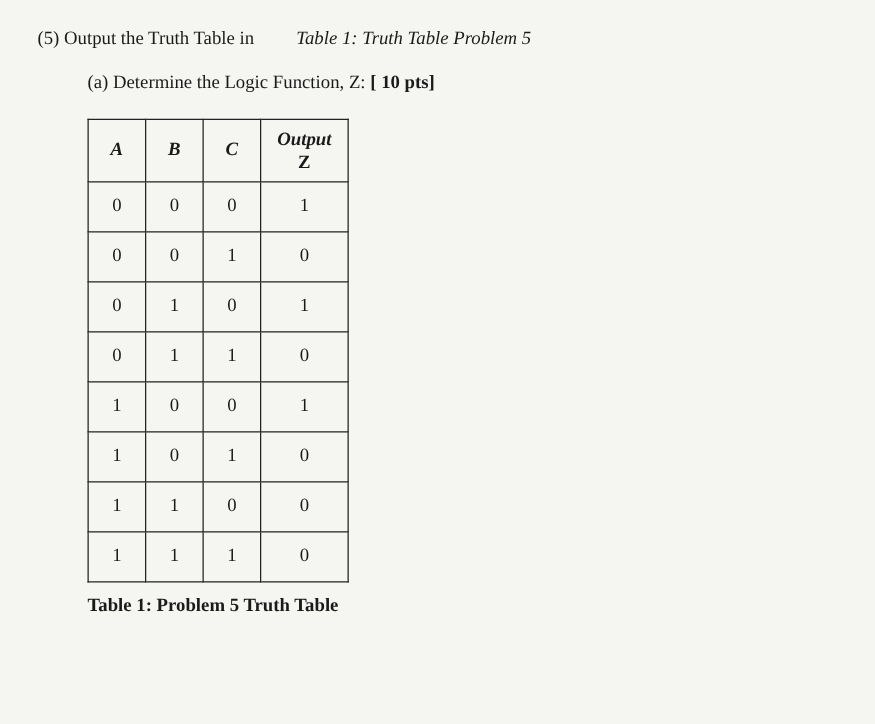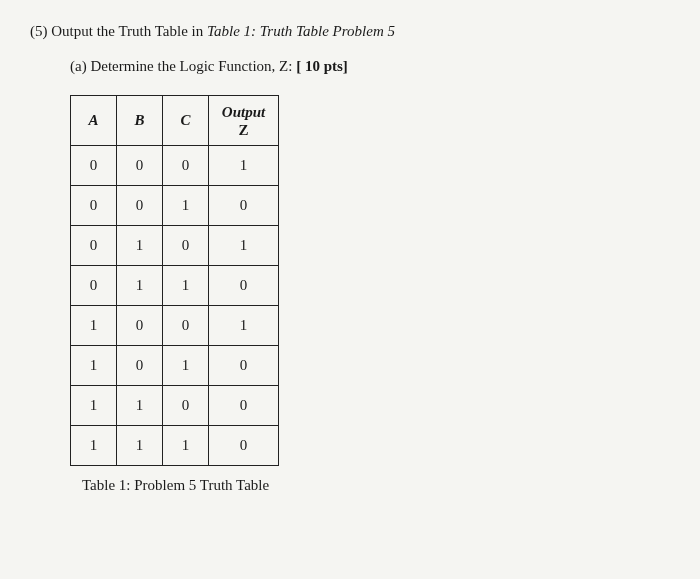--- a/index.html
+++ b/index.html
@@ -12,20 +12,21 @@
     line-height: 1.5;
     width: 700px;
     height: 579px;
     box-sizing: border-box;
   }
   .problem-line {
     margin-bottom: 12px;
   }
   .italic {
     font-style: italic;
+    margin-left: 30px;
   }
   .subparts {
     margin-left: 40px;
     margin-bottom: 18px;
   }
   .subpart {
     margin-bottom: 4px;
     margin-top: 10px;
   }
   table {
@@ -52,22 +53,22 @@
     width: 70px;
     font-style: normal;
     line-height: 1.2;
   }
   th.output-col .oi { font-style: italic; font-weight: bold; }
   th.output-col .z { font-style: normal; font-weight: bold; display:block; }
   td.output-col {
     width: 70px;
   }
   .caption {
-    margin-left: 52px;
-    font-weight: normal;
+    margin-left: 40px;
+    font-weight: bold;
     margin-top: 4px;
   }
 </style>
 </head>
 <body>
 
 <div class="problem-line">
   <span>(5)</span>
   <span>Output the Truth Table in </span><span class="italic">Table 1: Truth Table Problem 5</span>
 </div>

